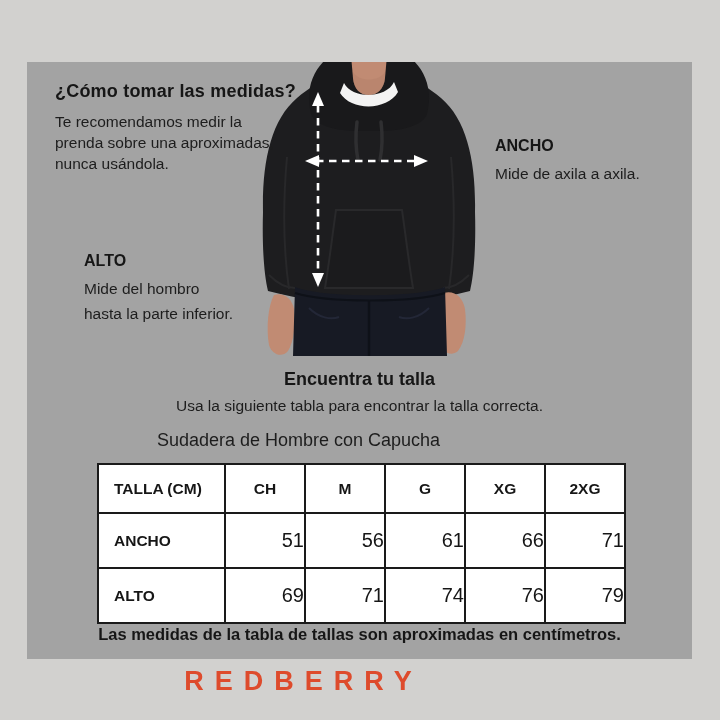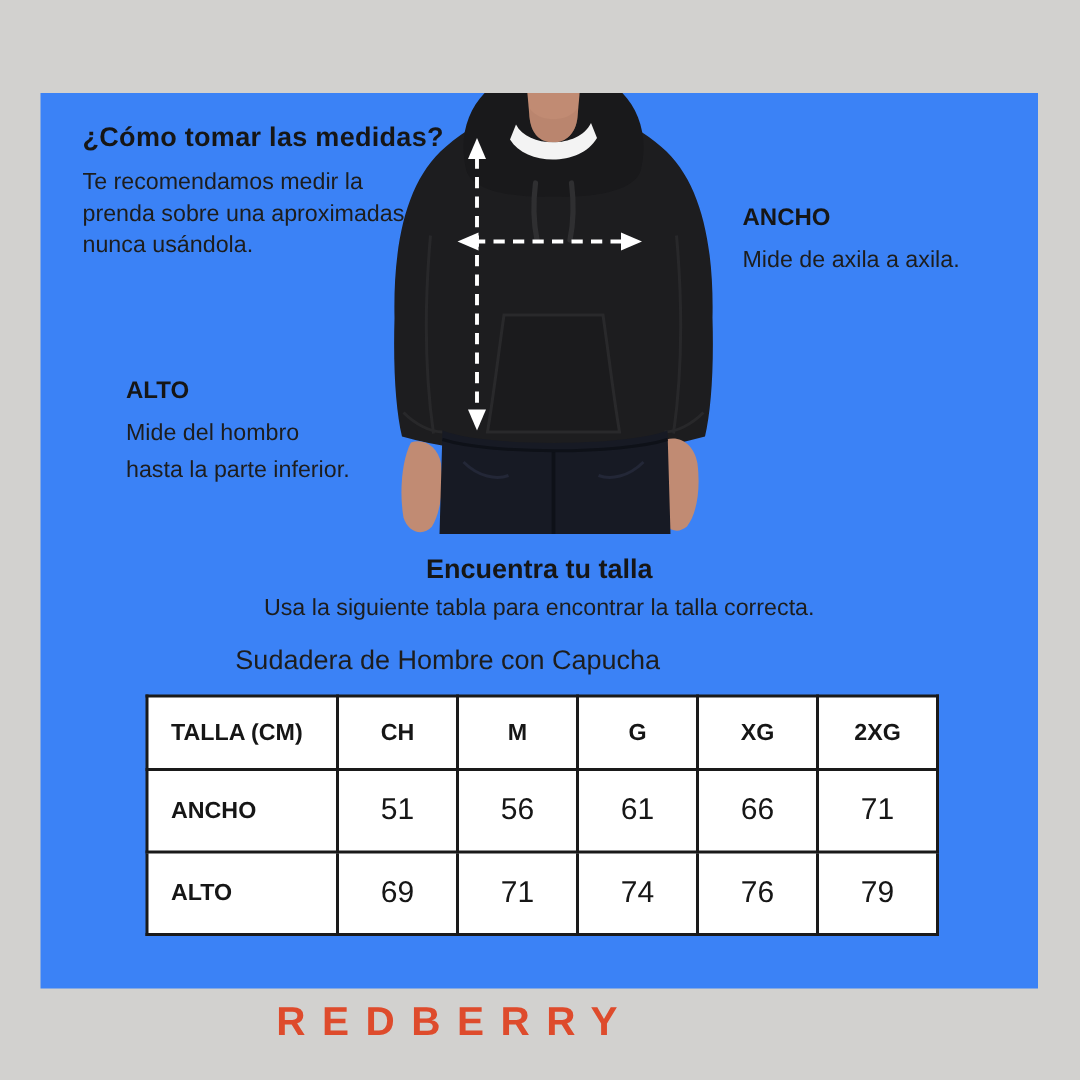--- a/index.html
+++ b/index.html
@@ -7,21 +7,21 @@
   body {
     position:relative;
     background:#d2d1cf;
     font-family:"Liberation Sans", sans-serif;
     color:#161616;
     overflow:hidden;
   }
   .card {
     position:absolute; left:27px; top:62px;
     width:665px; height:597px;
-    background:#3b82f6;
+    background:#a3a3a3;
   }
   .hoodie-figure {
     position:absolute; left:220px; top:0;
     width:250px; height:300px;
   }
   .instr-heading {
     position:absolute; left:28px; top:19px;
     font-size:18px; font-weight:bold; letter-spacing:0.2px;
   }
   .instr-text {
@@ -56,21 +56,21 @@
   }
   table.size-table col.c-label { width:127px; }
   table.size-table col.c-size  { width:80px; }
   tr.hdr-row   { height:49px; }
   tr.data-row  { height:55px; }
   th.corner, td.row-label {
     text-align:left; padding-left:15px;
     font-size:15.5px; font-weight:bold;
   }
   th.size-col { font-size:15.5px; font-weight:bold; text-align:center; }
-  td.size-val { font-size:20px; text-align:center; font-weight:normal; }
+  td.size-val { font-size:20px; text-align:right; font-weight:normal; }
   .table-note {
     position:absolute; top:563px; left:0; width:665px;
     text-align:center; font-size:16.5px; font-weight:bold;
   }
   .brand-footer {
     position:absolute; top:666px; left:0; width:596px;
     text-align:center;
     font-size:27px; font-weight:bold;
     letter-spacing:11px; text-indent:11px;
     color:#de4b2c;
@@ -182,15 +182,16 @@
       <td class="row-label">ALTO</td>
       <td class="size-val">69</td>
       <td class="size-val">71</td>
       <td class="size-val">74</td>
       <td class="size-val">76</td>
       <td class="size-val">79</td>
     </tr>
   </tbody>
     </table>
 
+  <div class="table-note">Las medidas de la tabla de tallas son aproximadas en centímetros.</div>
 </div>
 
 <div class="brand-footer">REDBERRY</div>
 
 </body></html>

